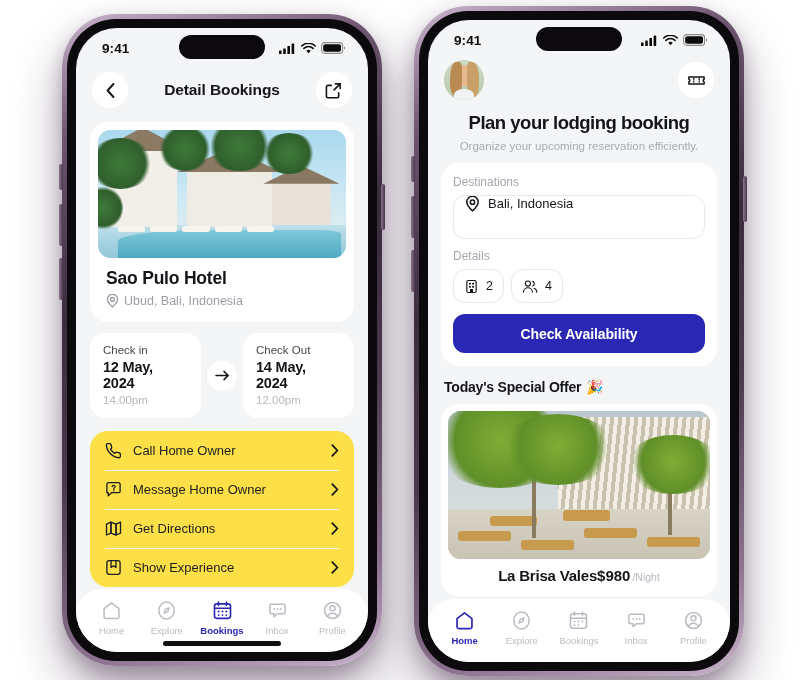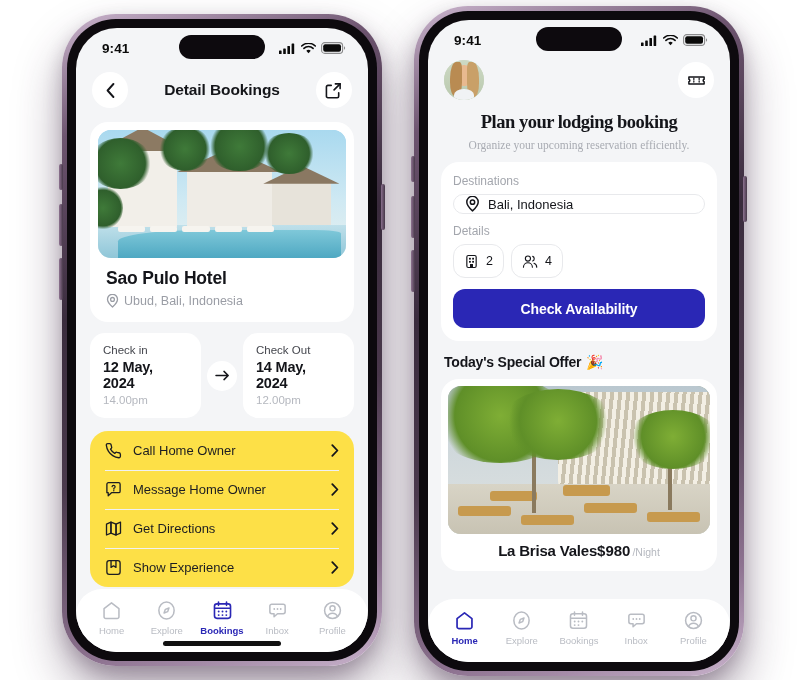--- a/index.html
+++ b/index.html
@@ -116,29 +116,29 @@
     position: absolute; bottom: 6px; left: 50%; transform: translateX(-50%);
     width: 118px; height: 5px; border-radius: 3px; background: #111;
   }
 
   
   .r-top { display: flex; align-items: center; justify-content: space-between; padding: 6px 16px 0 16px; }
   .avatar {
     width: 40px; height: 40px; border-radius: 50%; overflow: hidden;
     background: #cfd9c8; position: relative; flex: 0 0 40px;
   }
-  .r-heading { text-align: center; padding: 12px 18px 0 18px; font-family: Liberation Serif, serif; }
+  .r-heading { text-align: center; padding: 12px 18px 0 18px; }
   .r-title { font-size: 18.5px; font-weight: bold; color: #14151a; letter-spacing: -.5px; }
   .r-sub { font-size: 11.5px; color: #a8abb2; margin-top: 6px; }
 
   .form-card { background: #ffffff; border-radius: 18px; margin: 11px 13px 0 13px; padding: 12px 12px 13px 12px; }
   .f-label { font-size: 12px; color: #a3a6ad; margin-bottom: 6px; }
   .f-input {
-    border: 1px solid #e8e9ec; border-radius: 12px; height: 20px;
-    display: flex; align-items: center; gap: 8px; padding: 0 11px;
+    border: 1px solid #e8e9ec; border-radius: 12px; height: 44px;
+    display: flex; gap: 8px; padding: 0 11px;
     font-size: 13px; color: #14151a;
   }
   .f-label2 { font-size: 12px; color: #a3a6ad; margin: 10px 0 6px 0; }
   .chips { display: flex; gap: 7px; }
   .chip {
     border: 1px solid #e8e9ec; border-radius: 12px; height: 34px;
     display: flex; align-items: center; gap: 7px; padding: 0 10px;
     font-size: 12.5px; color: #14151a; white-space: nowrap; overflow: hidden;
   }
   .chip.grow { flex: 1 1 auto; min-width: 0; }

